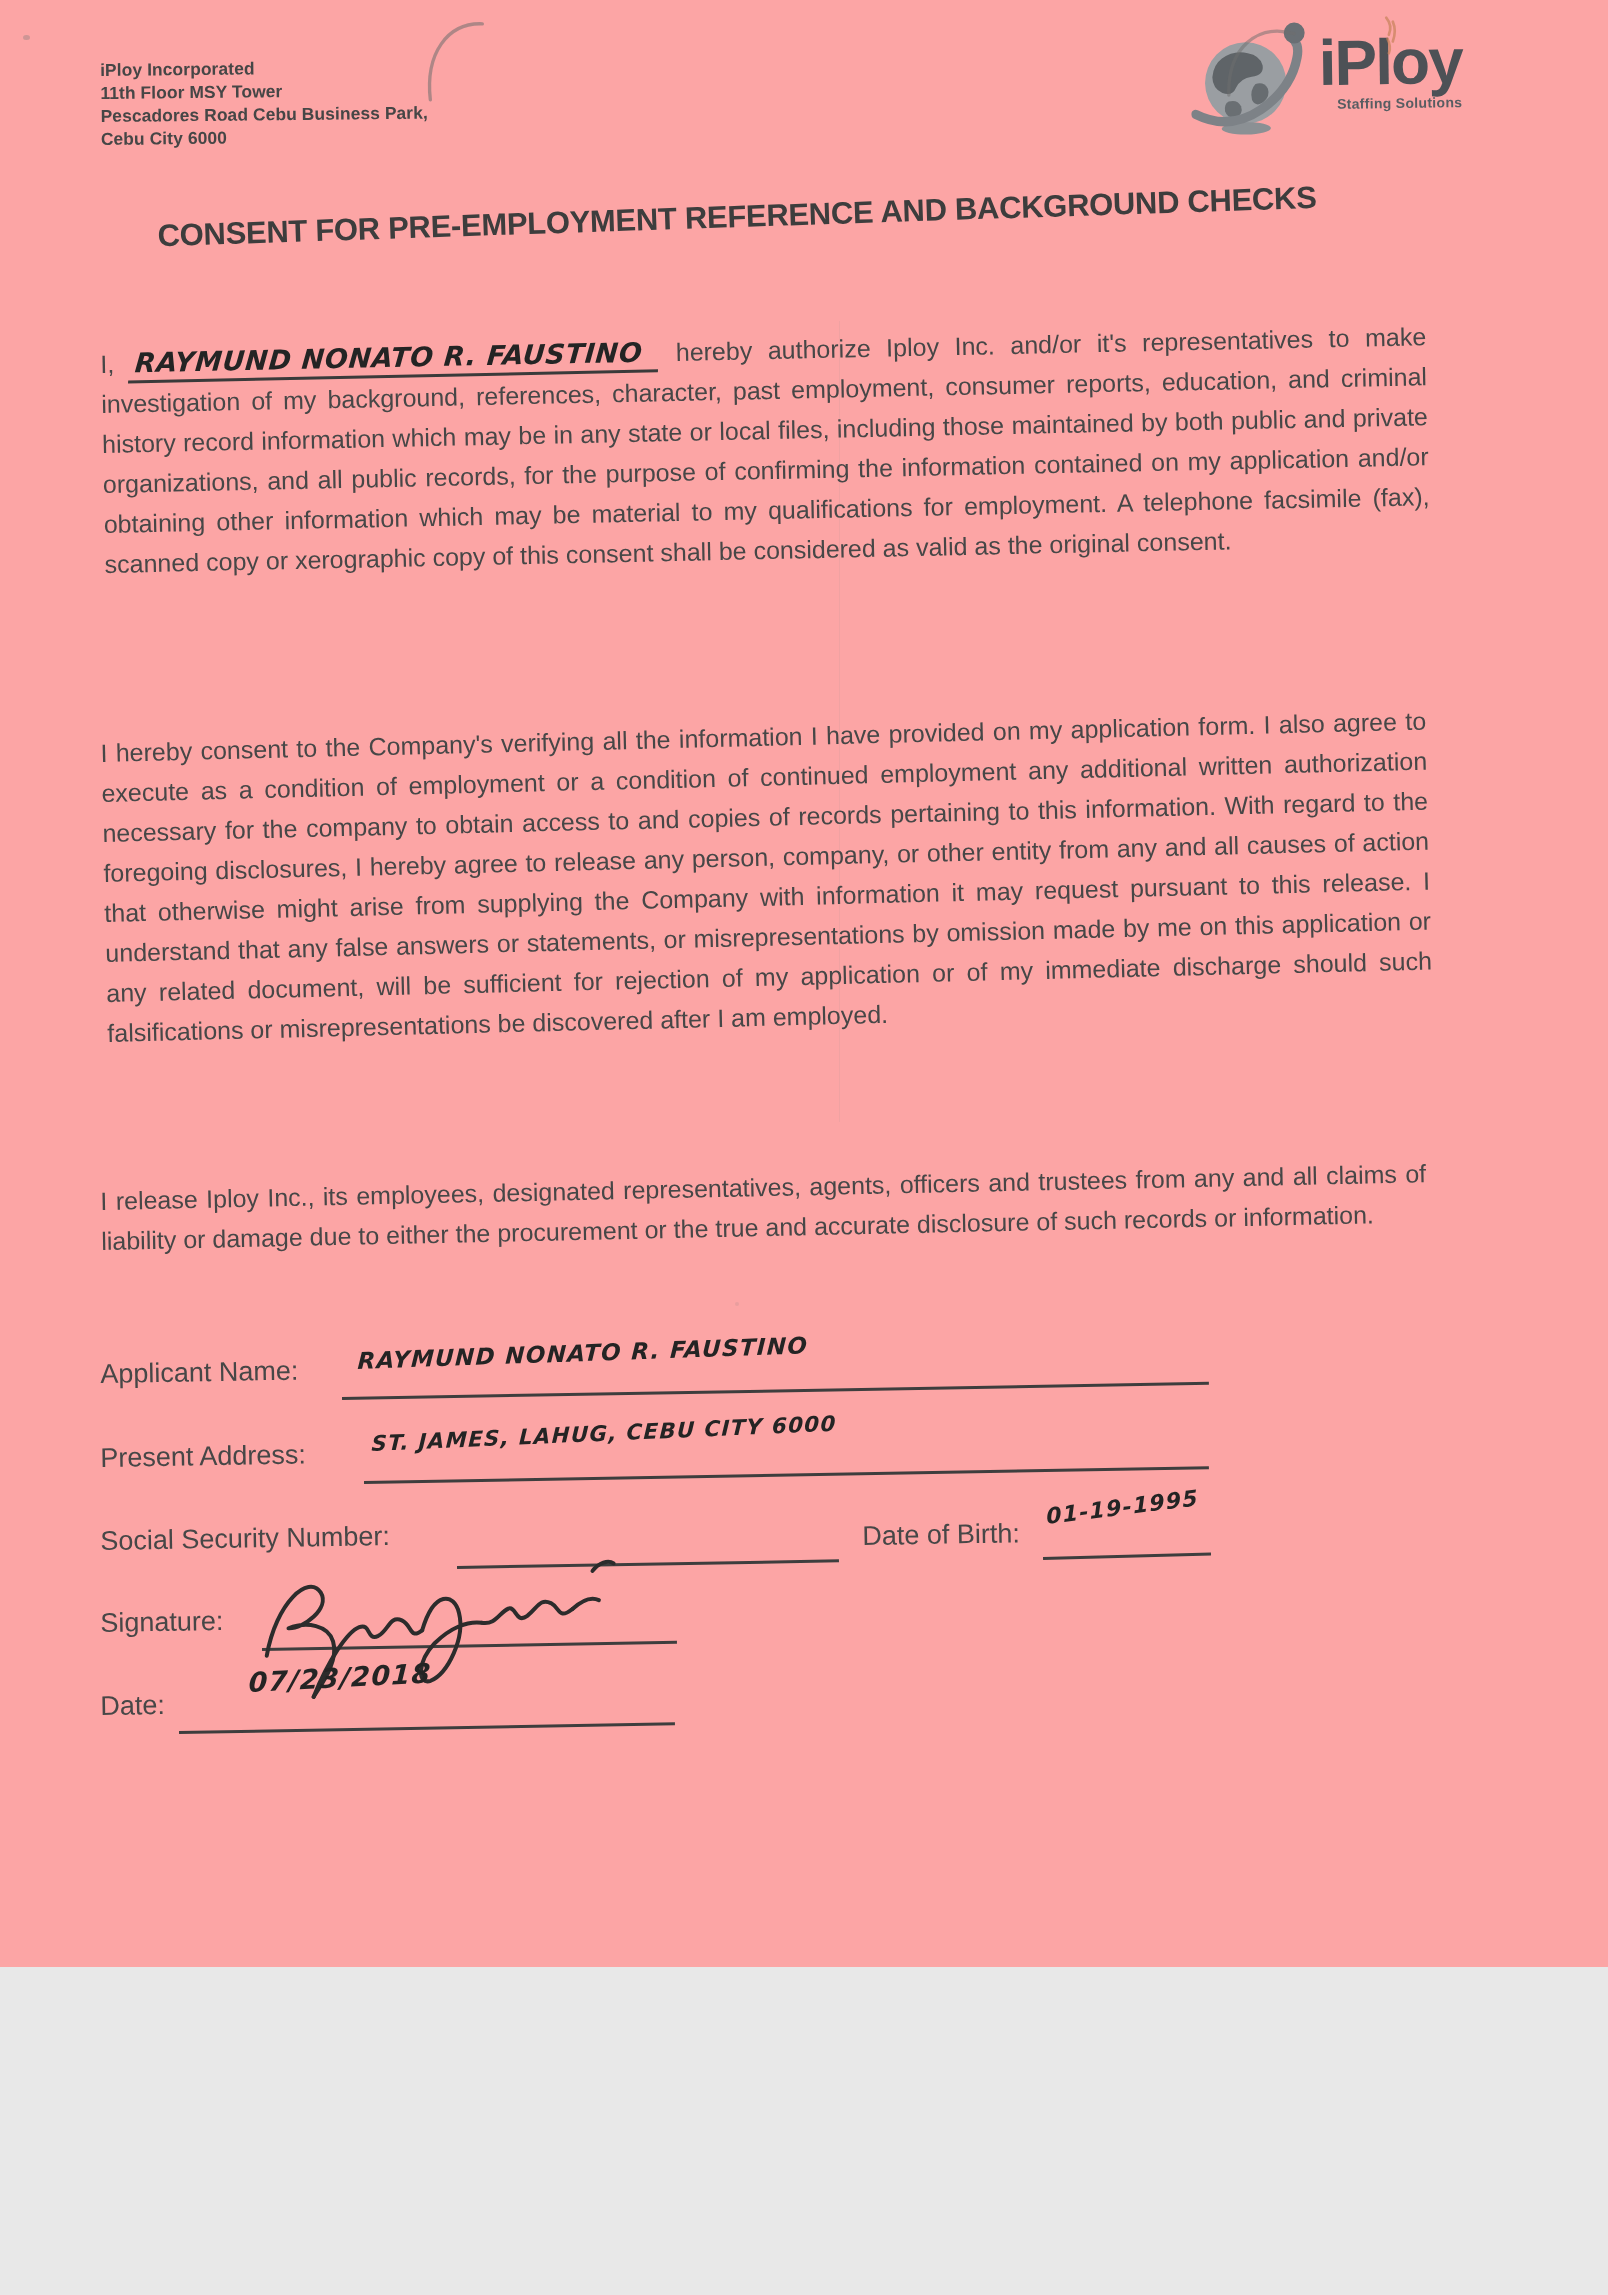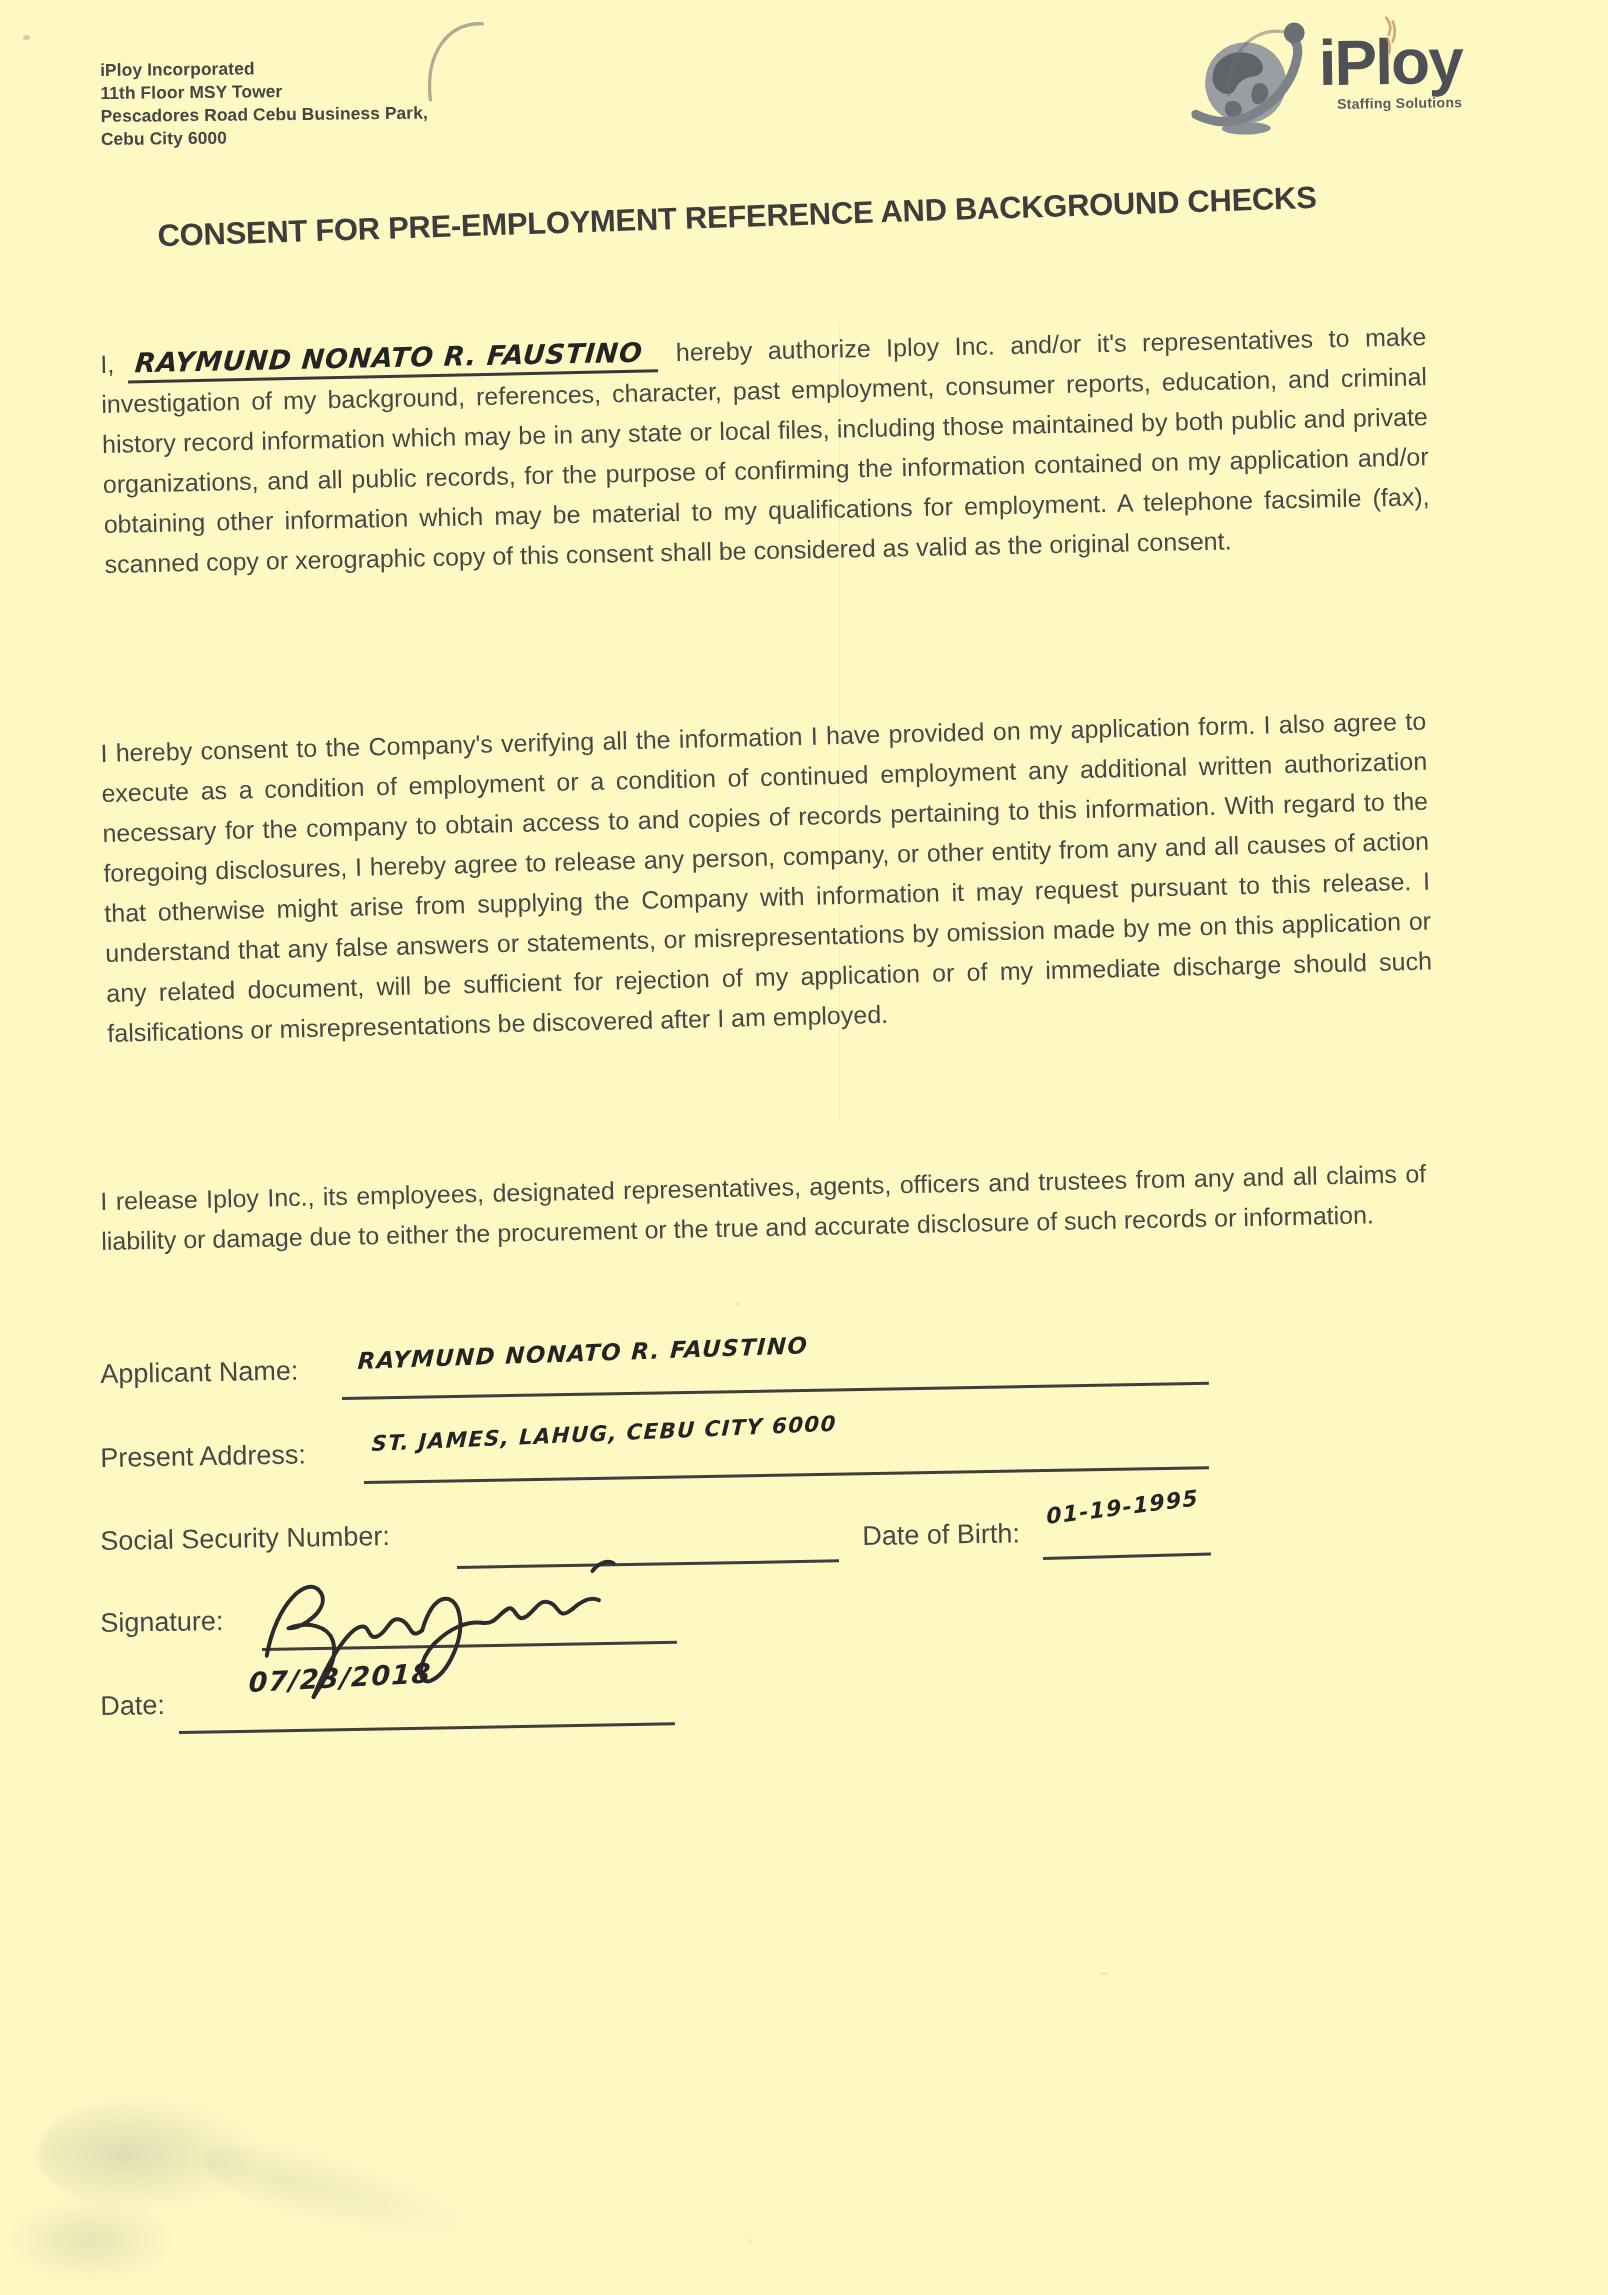--- a/index.html
+++ b/index.html
@@ -1,20 +1,20 @@
 <!DOCTYPE html>
 <html style="font-size:10.7px"><head>
 <meta charset="utf-8">
 <style>
   html, body { margin: 0; padding: 0; background: #e8e8e8; }
   .page {
     position: relative;
     width: 1609px;
-    height: 2295px;
-    background: #fef9c3;
+    height: 1967px;
+    background: #fca5a5;
     overflow: hidden;
     font-family: "Liberation Sans", sans-serif;
     color: #454545;
   }
 
   
   .addr-block {
     position: absolute;
     left: 100px; top: 59px;
     transform: rotate(-0.6deg);

